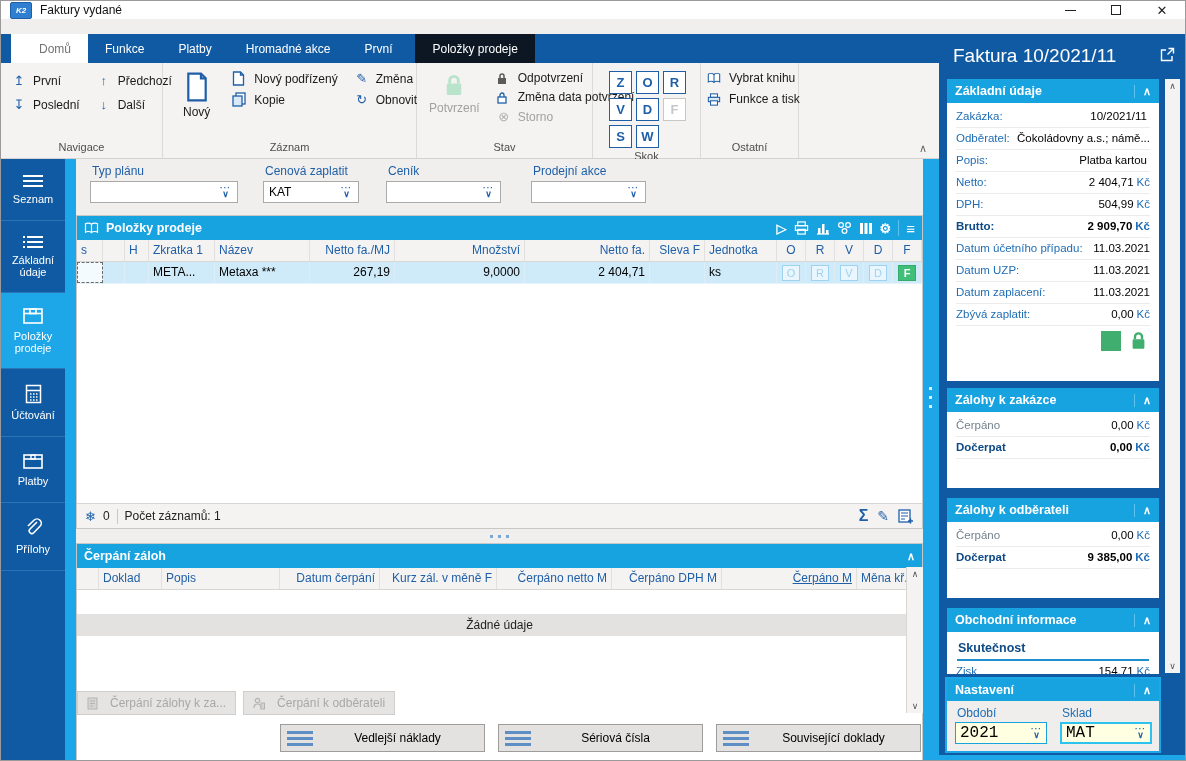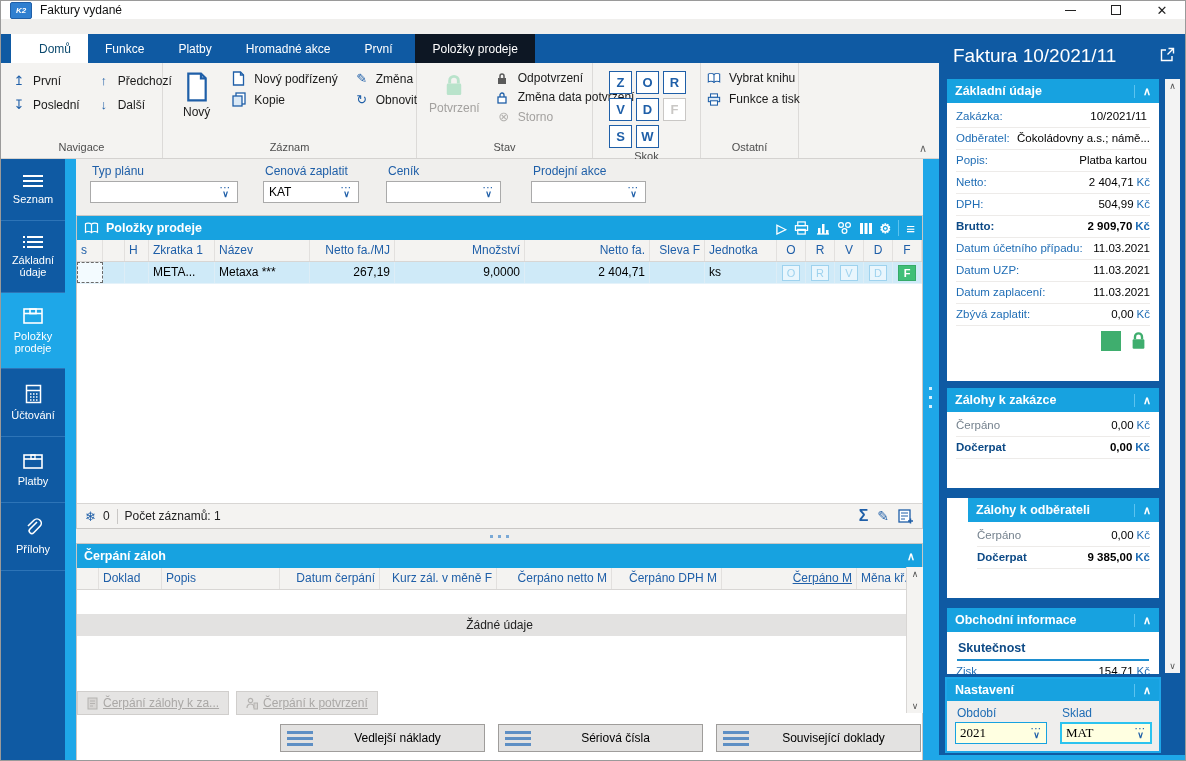--- a/index.html
+++ b/index.html
@@ -14,21 +14,21 @@
   .k2logo { width:22px; height:17px; background:#2f7fd0; color:#fff; font-size:8px; font-weight:bold; font-style:italic; display:flex; align-items:center; justify-content:center; border-radius:2px; border:1px solid #1f5fa8; }
   .tb-title { margin-left:8px; font-size:12px; color:#111; }
   .win-controls { margin-left:auto; display:flex; height:33px; }
   .win-btn { width:46px; display:flex; align-items:center; justify-content:center; color:#222; font-size:13px; }
   .minline { width:11px; border-top:1.4px solid #222; display:block; }
   .maxbox { width:10px; height:10px; border:1.4px solid #222; display:block; }
 
   
   .tabbar { position:absolute; left:0; top:33px; right:0; height:29px; background:#0f5aa3; display:flex; align-items:stretch; padding-left:10px; }
   .tab { color:#fff; font-size:12px; padding:0 17px; display:flex; align-items:center; white-space:nowrap; }
-  .tab.active { background:#fff; color:#0c4a6e;padding-left:28px; }
+  .tab.active { background:#fff; color:#737373;padding-left:28px; }
   .tab.dark { background:#0d1724; margin-left:6px; }
 
   
   .ribbon { position:absolute; left:0; top:62px; width:938px; height:96px; background:#f4f3f1; border-bottom:1px solid #d4d2d0; display:flex; }
   .rgroup { display:flex; flex-direction:column; border-right:1px solid #dcdad8; }
   .rgroup-content { flex:1; display:flex; padding:5px 8px 0 10px; gap:16px; }
   .rgroup-label { height:19px; text-align:center; font-size:11px; color:#4d4d4d; padding-top:2px; }
   .rcol { display:flex; flex-direction:column; gap:9px; padding-top:5px; }
   .rcol.tight { gap:6px; padding-top:3px; }
   .rbtn { display:flex; align-items:center; gap:6px; font-size:12px; color:#1a1a1a; white-space:nowrap; }
@@ -91,21 +91,21 @@
   .snow { color:#1f5fa8; font-size:13px; }
 
   .hsplit { position:absolute; left:0; top:370px; width:847px; height:14px; background:#f0efed; display:flex; align-items:center; justify-content:center; gap:5px; }
   .hsplit i { width:3px; height:3px; background:#7aa9d6; display:block; }
 
   .panel-cerpani { position:absolute; left:0; top:384px; width:847px; height:298px; background:#fff; border:1px solid #c9c7c5; display:flex; flex-direction:column; }
   .empty-band { height:22px; background:#e3e2e1; display:flex; align-items:center; justify-content:center; font-size:12px; color:#222; margin-top:24px; }
   .vscroll { position:absolute; left:830px; top:408px; width:17px; height:146px; background:#f4f3f1; border-left:1px solid #d8d6d4; display:flex; flex-direction:column; justify-content:space-between; align-items:center; font-size:9px; color:#555; padding:2px 0; }
 
   .dis-row { position:absolute; left:1px; top:532px; display:flex; gap:7px; }
-  .dis-btn { height:24px; background:#e5e4e3; border:1px solid #d0cecc; color:#aaa8a6; font-size:12px; display:flex; align-items:center; gap:5px; padding:0 9px; white-space:nowrap;text-decoration:underline; }
+  .dis-btn { height:24px; background:#e5e4e3; border:1px solid #d0cecc; color:#aaa8a6; font-size:12px; display:flex; align-items:center; gap:12px; padding:0 9px; white-space:nowrap; }
 
   .bottom-row { position:absolute; left:0; top:565px; width:845px; display:flex; justify-content:flex-end; gap:13px; }
   .big-btn { width:205px; height:28px; background:#e3e2e1; border:1px solid #9f9d9b; display:flex; align-items:center; padding:0 6px; font-size:12px; color:#000; }
   .btn-lines { display:flex; flex-direction:column; gap:3px; margin-right:4px; }
   .btn-lines i { width:26px; height:3px; background:#5e8fc4; display:block; }
   .big-btn .blabel { flex:1; text-align:center; }
 
   
   .rpanel { position:absolute; left:938px; top:33px; width:248px; height:728px; background:#0f5aa3; }
   .rp-title { position:absolute; left:14px; top:11px; color:#fff; font-size:19px; white-space:nowrap; }
@@ -124,21 +124,21 @@
   .icon-row { display:flex; justify-content:flex-end; align-items:center; gap:8px; padding:5px 2px 0 0; }
   .gsquare { width:20px; height:20px; background:#3fae6e; display:block; }
   .subhead { color:#0d4a86; font-weight:bold; font-size:12.5px; padding:6px 0 4px 2px; }
   .subline { height:2px; background:#1f8fd0; margin:0 1px; }
   .rscroll { position:absolute; left:226px; top:45px; width:15px; height:594px; background:#f3f3f3; display:flex; flex-direction:column; justify-content:space-between; align-items:center; font-size:9px; color:#555; padding:2px 0; }
   .card-nast { border:2px solid #1ea7e8; background:#efeeed; }
   .nast-body { display:flex; gap:13px; padding:2px 8px; }
   .ncol { display:flex; flex-direction:column; }
   .nlabel { color:#1f6db5; font-size:12px; margin:3px 0 2px 2px; }
   .ninput { width:92px; height:22px; background:#ffffe1; border:1px solid #17a2e0; display:flex; align-items:center; padding:0 1px 0 4px; font-size:12px; }
-  .ninput input { border:none; outline:none; background:transparent; flex:1; min-width:0; font-size:13px; font-family:Liberation Serif, serif; }
+  .ninput input { border:none; outline:none; background:transparent; flex:1; min-width:0; font-size:16px; font-family:Liberation Mono, monospace; }
   .ninput.focus { border:2px solid #2cc3ef; }
   .rp-bottom { position:absolute; left:0; bottom:0; width:248px; height:7px; background:#1ea7e8; }
 
   svg { display:block; }
 </style>
 </head>
 <body>
 
 <div class="window">
 
@@ -582,21 +582,21 @@
         <span>Čerpání zálohy k za...</span>
         </span>
       <span class="dis-btn">
         <span>
             <svg width="12" height="13" viewBox="0 0 12 13">
               <circle cx="4.5" cy="3.5" r="2.2" fill="none" stroke="#b5b3b1" stroke-width="1.2"></circle>
               <path d="M1 11c0-2.5 1.5-4 3.5-4s3.5 1.5 3.5 4" fill="none" stroke="#b5b3b1" stroke-width="1.2"></path>
               <rect x="8" y="6" width="3.5" height="6" fill="#d7d5d3" stroke="#b5b3b1"></rect>
             </svg>
           </span>
-        <span>Čerpání k potvrzení</span>
+        <span>Čerpání k odběrateli</span>
         </span>
     </div>
 
     <div class="bottom-row">
       <span class="big-btn">
         <span class="btn-lines">
             <i></i>
             <i></i>
             <i></i>
           </span>
@@ -706,21 +706,21 @@
             <span class="dlabel grey">Čerpáno</span>
             <span class="dvalue"><span>0,00</span><span class="dunit">Kč</span></span>
           </div>
         <div class="drow bold">
             <span class="dlabel">Dočerpat</span>
             <span class="dvalue"><span>0,00</span><span class="dunit">Kč</span></span>
           </div>
       </div>
     </div>
 
-    <div class="card" style="top:464px; height:100px;padding-left:21px;">
+    <div class="card" style="top:464px; height:100px;">
       <div class="card-head">
         <span>Zálohy k odběrateli</span>
         <span class="chev">∧</span>
       </div>
       <div class="card-body">
         <div class="drow">
             <span class="dlabel grey">Čerpáno</span>
             <span class="dvalue"><span>0,00</span><span class="dunit">Kč</span></span>
           </div>
         <div class="drow bold">

